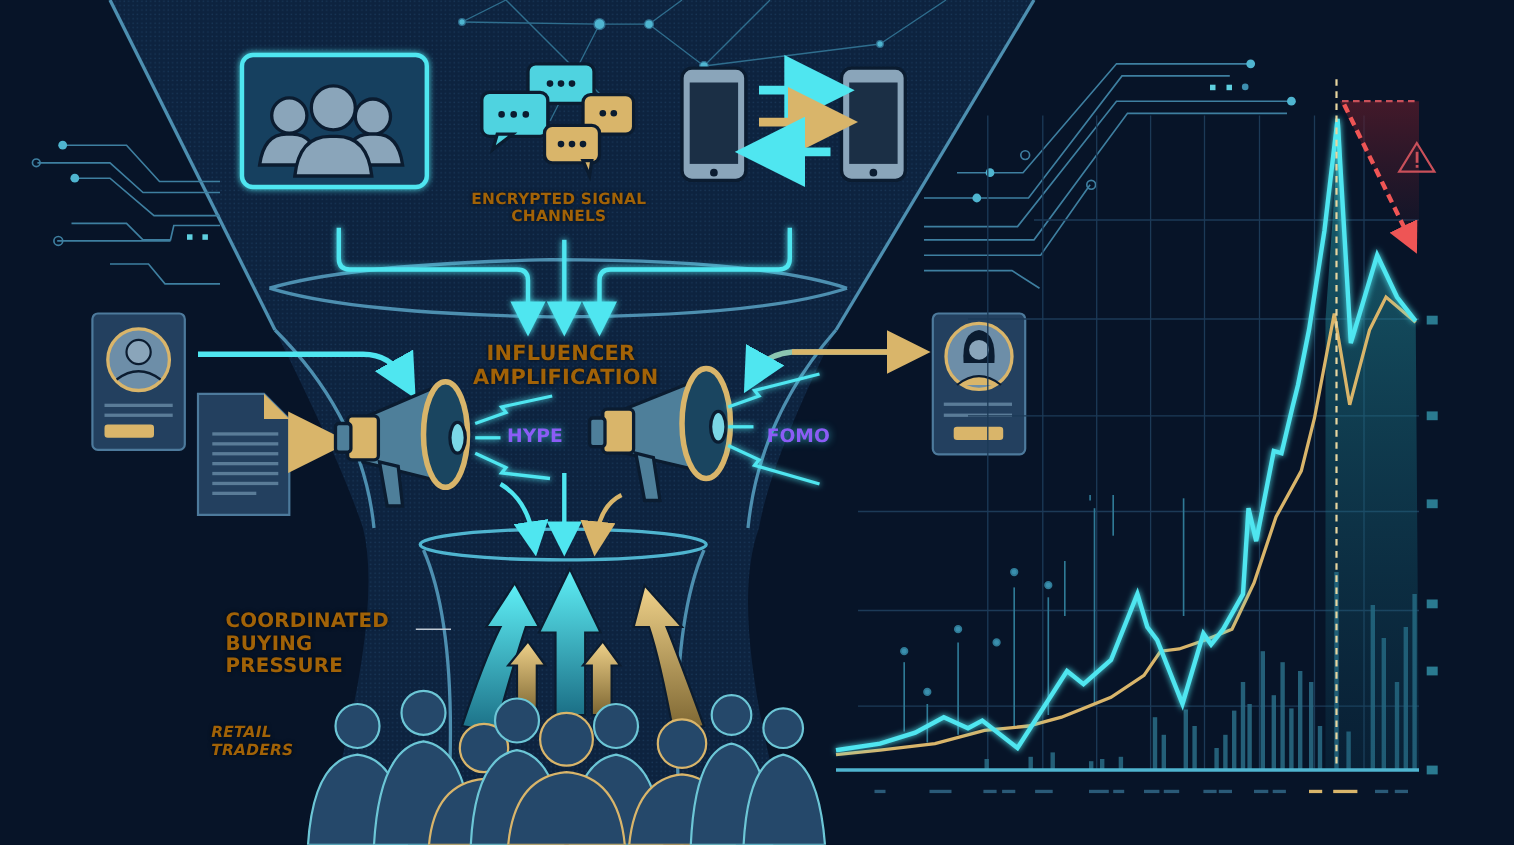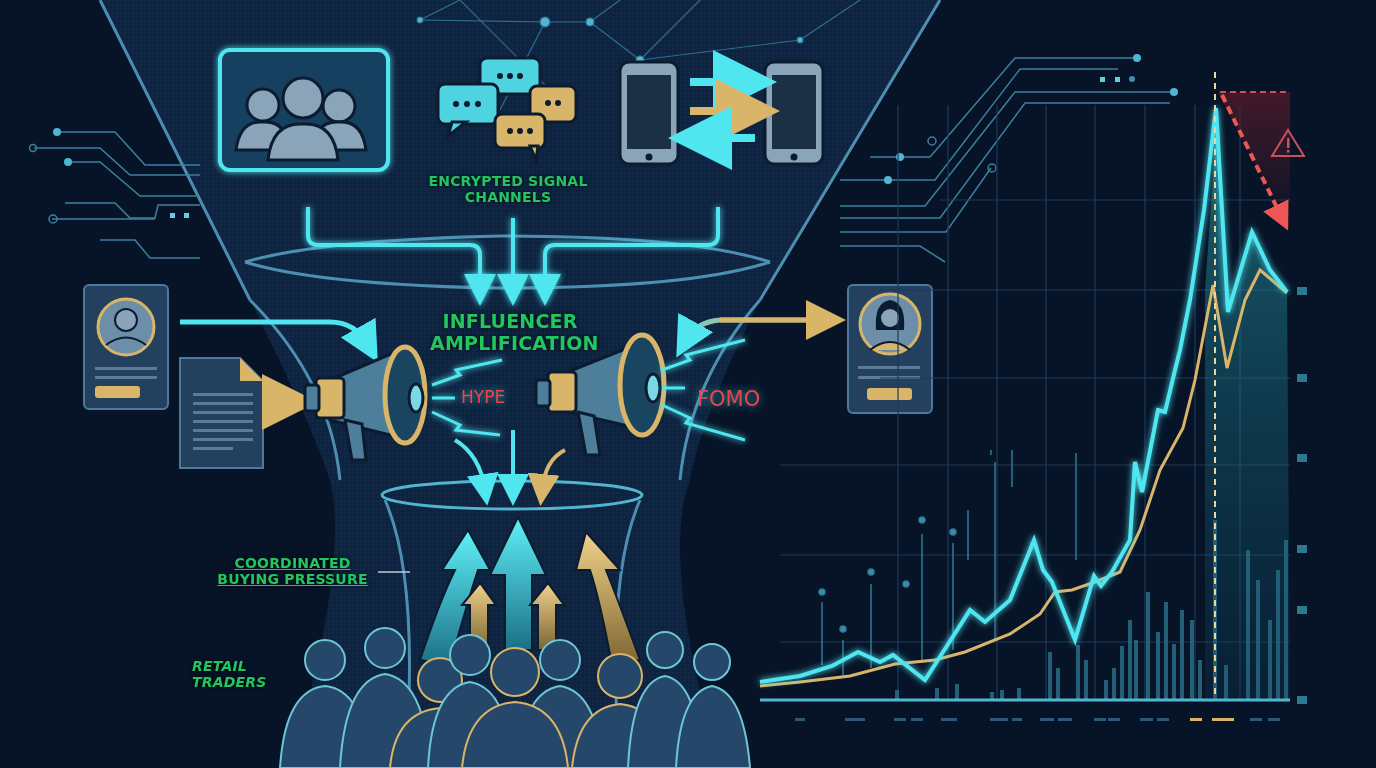--- a/index.html
+++ b/index.html
@@ -1,20 +1,20 @@
 <!DOCTYPE html>
 <html><head>
 <meta charset="utf-8">
 <style>
   html,body{margin:0;padding:0;background:#071428;}
   body{width:1376px;height:768px;overflow:hidden;position:relative;font-family:"DejaVu Sans",sans-serif;}
   #scene{position:absolute;left:0;top:0;width:1376px;height:768px;}
-  .label{position:absolute;color:#22c55e;font-family:"DejaVu Sans",sans-serif;font-weight:bold;letter-spacing:0.2px;text-transform:uppercase;line-height:1.15;text-shadow:0 0 4px rgba(0,0,0,0.8);}
+  .label{position:absolute;color:#a16207;font-family:"DejaVu Sans",sans-serif;font-weight:bold;letter-spacing:0.2px;text-transform:uppercase;line-height:1.15;text-shadow:0 0 4px rgba(0,0,0,0.8);}
   .lbl-center{text-align:center;}
-  .tag{position:absolute;font-family:"DejaVu Sans",sans-serif;font-weight:normal;color:#ef4444;text-shadow:0 0 8px rgba(70,220,240,0.7);}
+  .tag{position:absolute;font-family:"DejaVu Sans",sans-serif;font-weight:bold;color:#8b5cf6;text-shadow:0 0 8px rgba(70,220,240,0.7);}
 </style>
 </head>
 <body>
 
 <svg id="scene" viewBox="0 0 1376 768" xmlns="http://www.w3.org/2000/svg">
   <defs>
     <pattern id="mesh" width="4" height="4" patternUnits="userSpaceOnUse">
       <rect width="4" height="4" fill="#0e2542"></rect>
       <circle cx="1" cy="1" r="0.7" fill="#1a3a5c"></circle>
     </pattern>
@@ -413,23 +413,23 @@
   <div>ENCRYPTED SIGNAL</div>
   <div>CHANNELS</div>
 </div>
 
 <div class="label lbl-center" style="left:430px;top:311px;width:160px;font-size:19px;">
   <div>INFLUENCER</div>
   <div>AMPLIFICATION</div>
 </div>
 
 <div class="tag" style="left:461px;top:387px;font-size:17px;">HYPE</div>
-<div class="tag" style="left:697px;top:387px;font-size:21px;">FOMO</div>
-
-<div class="label" style="left:205px;top:555px;width:175px;font-size:14px;text-align:center;text-decoration:underline;">
+<div class="tag" style="left:697px;top:387px;font-size:17px;">FOMO</div>
+
+<div class="label" style="left:205px;top:555px;width:175px;font-size:18px;text-align:left;">
   <div>COORDINATED</div>
   <div>BUYING PRESSURE</div>
 </div>
 
 <div class="label" style="left:192px;top:658px;width:120px;font-size:14px;font-style:italic;">
   <div>RETAIL</div>
   <div>TRADERS</div>
 </div>
 
 </body></html>

